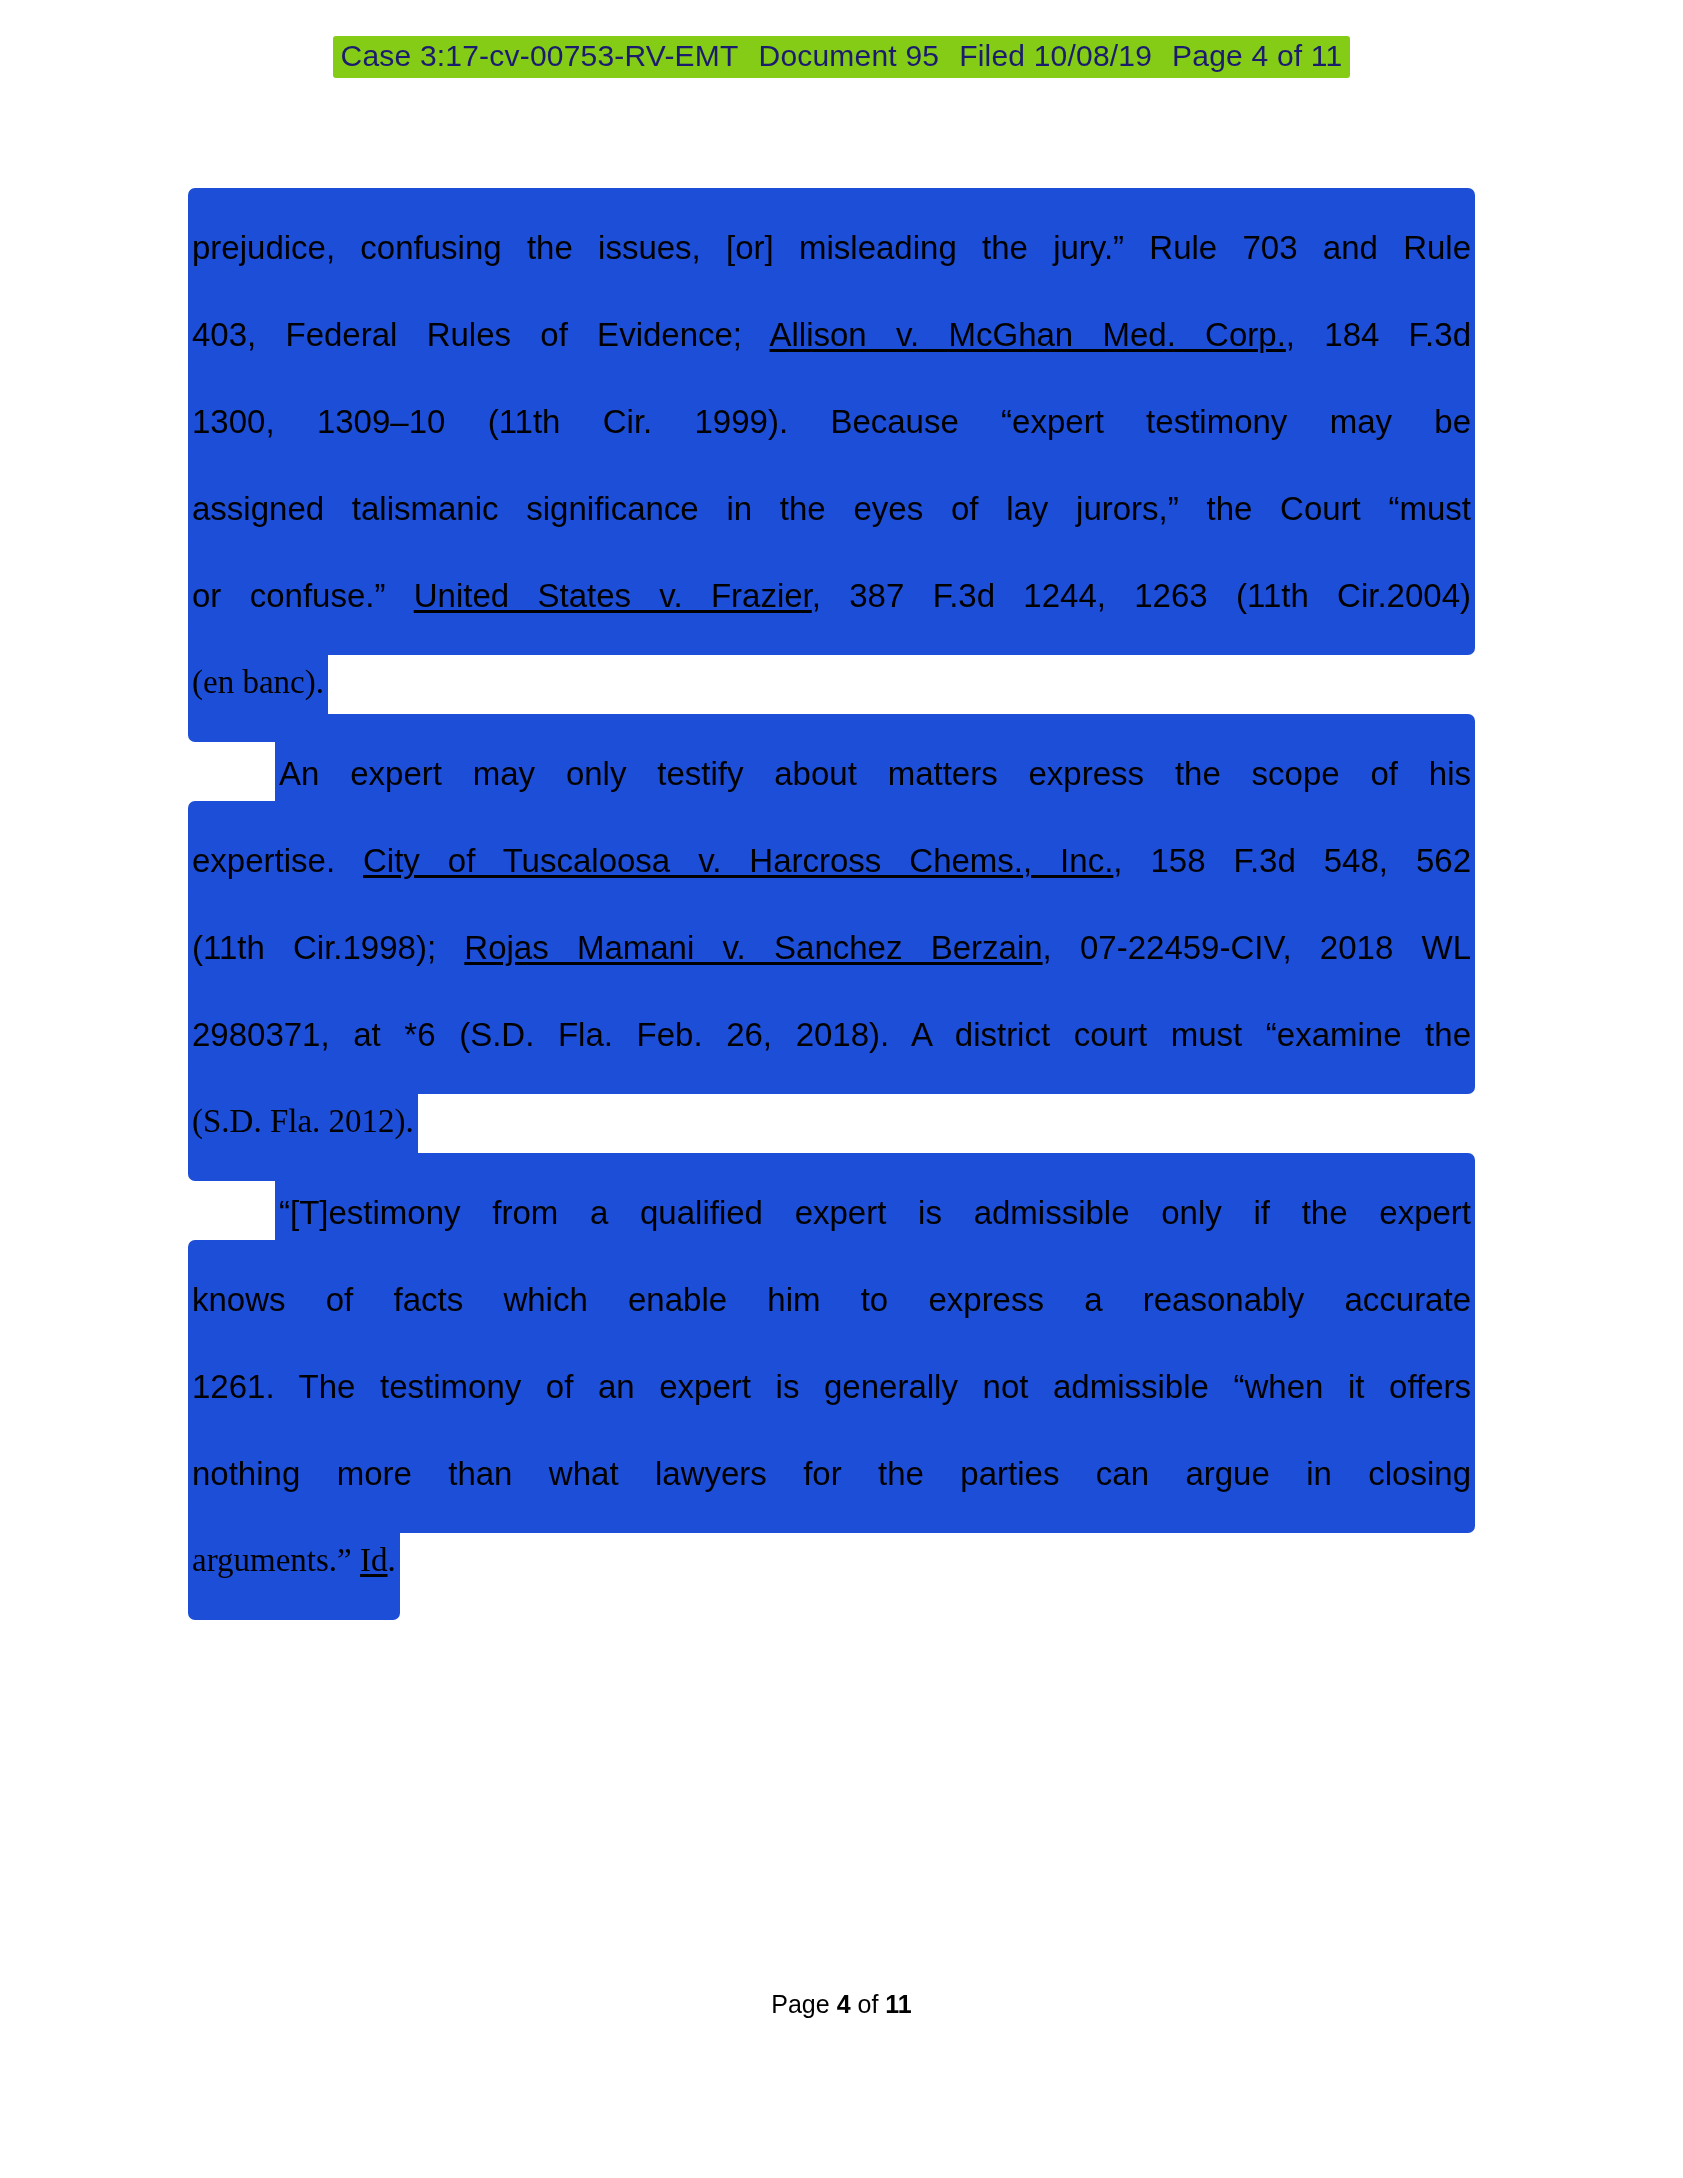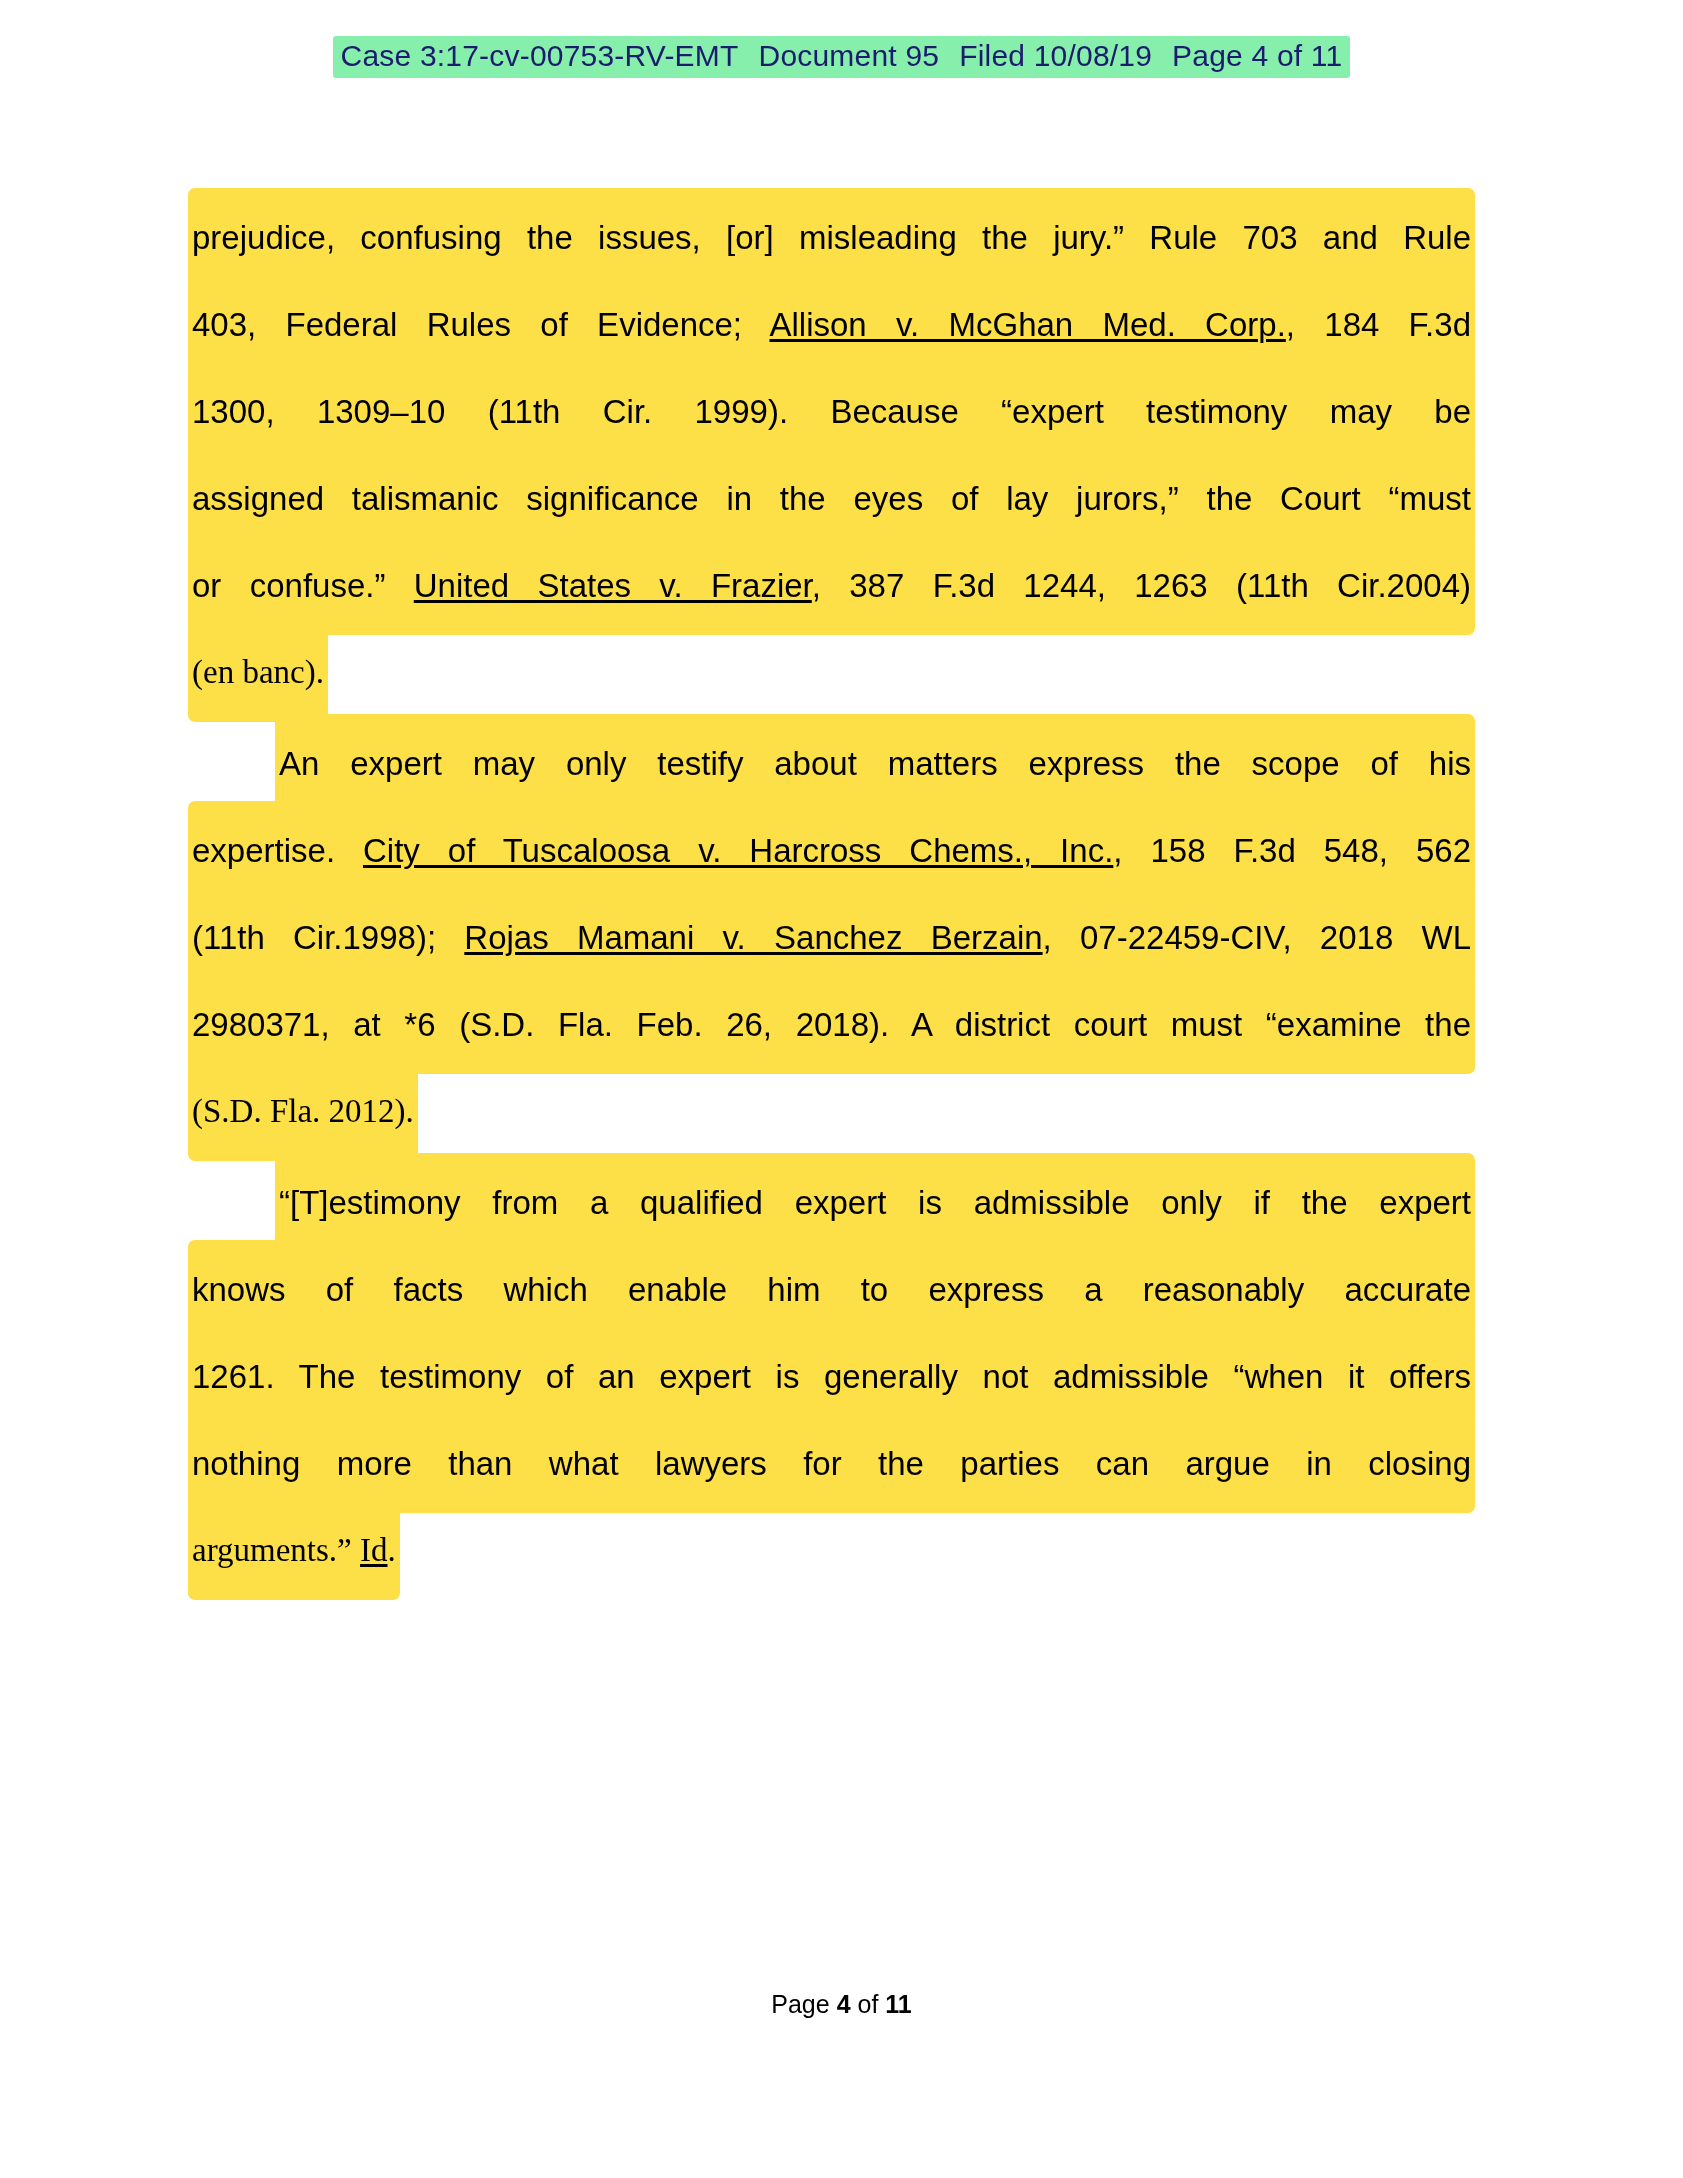--- a/index.html
+++ b/index.html
@@ -26,21 +26,21 @@
   .ecf-header {
     position: absolute;
     top: 36px;
     left: 0;
     width: 100%;
     text-align: center;
     line-height: 1;
   }
   .ecf-header .stamp {
     display: inline-block;
-    background: #86efac;
+    background: #84cc16;
     color: #1b1c6e;
     font-family: "Liberation Sans", sans-serif;
     font-size: 30px;
     letter-spacing: 0.2px;
     padding: 5px 8px 7px 8px;
     border-radius: 3px;
     white-space: pre;
   }
   .ecf-header .stamp .gap { display: inline-block; width: 20px; }
 
@@ -58,23 +58,23 @@
   
   .ln {
     display: block;
     height: 87px;
     line-height: 87px;
     white-space: nowrap;
     font-size: 33px;
     color: #000000;
   }
   .ln .hl {
-    background: #fde047;
+    background: #1d4ed8;
     border-radius: 7px;
-    padding: 6px 4px;
+    padding: 16px 4px;
     box-decoration-break: clone;
     -webkit-box-decoration-break: clone;
   }
   
   .ln.just .hl {
     display: inline-block;
     width: 1279px;
     text-align: justify;
     text-align-last: justify;
     white-space: normal;

